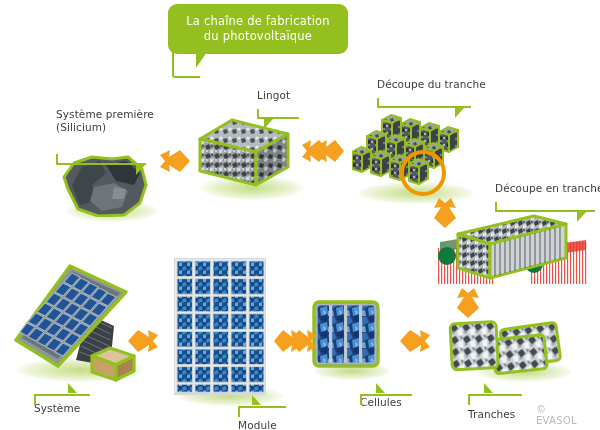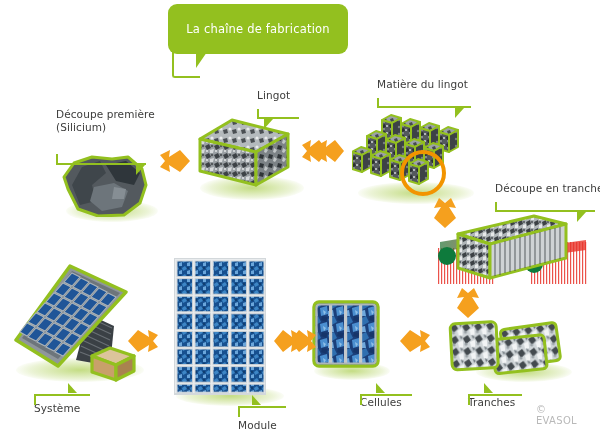--- a/index.html
+++ b/index.html
@@ -91,37 +91,38 @@
 </style>
 </head>
 <body>
 
 <div id="stage">
 
   <div class="node" id="title-hook"></div>
   <div class="node" id="title-bubble">
     <div class="ttl">
       <span>La chaîne de fabrication</span><br>
+      <span>du photovoltaïque</span>
     </div>
   </div>
   <div class="node" id="title-tail"></div>
 
   <div class="node shadow" style="left:66px;top:200px;width:92px;height:22px;"></div>
   <div class="node" id="rock-wrap">
     <svg class="rockpoly" viewBox="0 0 86 62" xmlns="http://www.w3.org/2000/svg">
       <path d="M6,34 L2,22 L12,8 L30,2 L50,4 L66,2 L80,14 L84,30 L78,48 L62,60 L36,61 L16,54 Z" fill="#53595e" stroke="#93c01f" stroke-width="3" stroke-linejoin="round"></path>
       <path d="M10,30 L20,12 L38,6 L44,18 L30,30 L34,46 L18,50 Z" fill="#3f464b"></path>
       <path d="M44,10 L64,6 L78,18 L72,30 L54,26 Z" fill="#2f363b"></path>
       <path d="M32,32 L52,28 L66,36 L60,52 L40,56 L28,46 Z" fill="#6d757b"></path>
       <path d="M52,32 L64,34 L62,44 L50,44 Z" fill="#868e94"></path>
     </svg>
   </div>
   <div class="label" style="left:56px;top:108px;">
     <div class="txt">
-      <span>Découpe première</span><br>
+      <span>Système première</span><br>
       <span>(Silicium)</span>
     </div>
     <div class="brk">
       <div class="hl" style="left:0px;top:29px;width:90px;"></div>
       <div class="vt" style="left:0px;top:20px;height:11px;"></div>
       <div class="pt" style="left:80px;top:31px;border-left:9px solid #93c01f;border-bottom:10px solid transparent;"></div>
     </div>
   </div>
 
   <div class="arrow" style="left:158px;top:148px;">
@@ -264,21 +265,21 @@
               <path d="M0,10 L9,5 L19,8 L10,13 Z" fill="url(#btop)"></path>
               <path d="M0,10 L10,13 L10,30 L0,27 Z" fill="url(#bspec)"></path>
               <path d="M10,13 L19,8 L19,25 L10,30 Z" fill="url(#bside)"></path>
             </g>
         </g>
       </g>
     </svg>
   </div>
   <div class="node" id="hl-circle"></div>
   <div class="label" style="left:377px;top:78px;">
-    <div class="txt"><span>Matière du lingot</span></div>
+    <div class="txt"><span>Découpe du tranche</span></div>
     <div class="brk">
       <div class="hl" style="left:0px;top:15px;width:94px;"></div>
       <div class="vt" style="left:0px;top:7px;height:10px;"></div>
       <div class="pt" style="left:78px;top:17px;border-left:9px solid #93c01f;border-bottom:10px solid transparent;"></div>
     </div>
   </div>
 
   <div class="arrow" style="left:432px;top:196px;">
     <svg width="26" height="34" viewBox="0 0 26 34">
       <path d="M7,2 L2,12 L9,11 L2,22 L13,32 L24,22 L17,11 L24,12 L19,2 L13,7 Z" fill="#f5a01e"></path>
@@ -378,21 +379,21 @@
         <rect x="0" y="0" width="46" height="46" rx="5" fill="url(#wafpat)" stroke="#93c01f" stroke-width="3"></rect>
       </g>
     </svg>
   </div>
   <div class="label" style="left:468px;top:392px;">
     <div class="brk">
       <div class="hl" style="left:0px;top:2px;width:54px;"></div>
       <div class="vt" style="left:0px;top:2px;height:11px;"></div>
       <div class="pt" style="left:16px;top:-9px;border-left:9px solid #93c01f;border-top:10px solid transparent;"></div>
     </div>
-    <div class="txt" style="margin-top:4px;"><span>Tranches</span></div>
+    <div class="txt" style="margin-top:16px;"><span>Tranches</span></div>
   </div>
 
   <div class="arrow" style="left:398px;top:328px;">
     <svg width="34" height="26" viewBox="0 0 34 26">
       <path d="M32,7 L22,2 L23,9 L12,2 L2,13 L12,24 L23,17 L22,24 L32,19 L27,13 Z" fill="#f5a01e"></path>
     </svg>
   </div>
 
   <div class="node shadow" style="left:314px;top:362px;width:76px;height:18px;"></div>
   <div class="node" id="cell">

